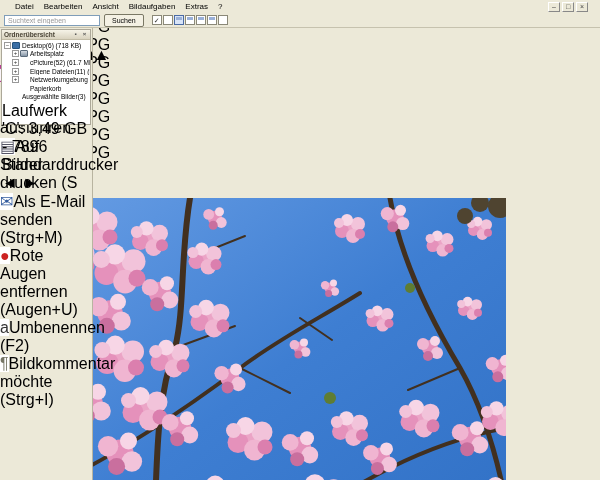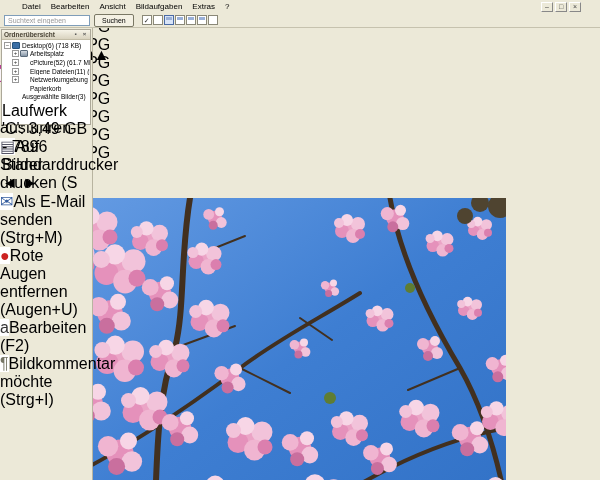--- a/index.html
+++ b/index.html
@@ -3,30 +3,30 @@
 <meta charset="utf-8">
 <style>
   html,body{margin:0;padding:0}
   body{width:600px;height:480px;position:relative;overflow:hidden;
        font-family:"Liberation Sans",sans-serif;background:#ece9d8;color:#000;
        -webkit-font-smoothing:none}
   *{box-sizing:border-box}
 
   
   .menubar{position:absolute;left:0;top:0;right:0;height:13px;display:flex;align-items:center;
-           font-size:8px;padding:0 17px;background:#ece9d8}
+           font-size:8px;padding:0 10px;background:#ece9d8}
   .menu-item{padding:1px 5px;cursor:default}
   .win-controls{margin-left:auto;display:flex;gap:2px;padding-right:2px}
   .win-btn{width:12px;height:10px;font-size:7px;line-height:8px;text-align:center;
            background:#ece9d8;border:1px solid;border-color:#fff #888 #888 #fff;color:#444}
 
   
   .toolbar{position:absolute;left:0;top:13px;right:0;height:15px;display:flex;align-items:center;
            gap:4px;padding:0 4px;background:#ece9d8;border-bottom:1px solid #c6c2ae}
-  .search-input{width:86px;height:11px;font-size:7px;border:1px solid #7f9db9;padding:0 3px;
+  .search-input{width:96px;height:11px;font-size:7px;border:1px solid #7f9db9;padding:0 3px;
                 font-family:"Liberation Sans",sans-serif;color:#555}
   .search-input::placeholder{color:#999}
   .search-btn{height:13px;font-size:7px;padding:0 7px;background:#f4f1e4;
               border:1px solid #7a7865;border-radius:2px;font-family:"Liberation Sans",sans-serif}
   .tgl{width:10px;height:10px;border:1px solid #8a8878;background:#fff;display:inline-block;
        position:relative;font-size:7px;line-height:9px;text-align:center;color:#333}
   .tgl.pressed{background:#d8e4f8;border-color:#4a6aa4}
   .tgl-group{display:flex;gap:1px;margin-left:4px}
   .tgl .bar{position:absolute;left:1px;right:1px;top:1px;height:3px;background:#9ab0d8}
 
@@ -213,21 +213,21 @@
   </div>
 
   <div class="tasks-panel">
     <div class="tasks-title">Ich möchte:</div>
     <div id="task-groups">
         <div class="group-hdr"><span>Bildaufgaben</span><span class="car">▲</span></div>
         <div class="task-item"><span class="task-ico" style="background: rgb(180, 63, 147); color: rgb(255, 255, 255);">▶</span><span>Aktion für markierte Bilder ausführen</span></div>
         <div class="task-item"><span class="task-ico" style="background: rgb(255, 255, 255); color: rgb(85, 85, 102);">▤</span><span>Auf Standarddrucker drucken (S</span></div>
         <div class="task-item"><span class="task-ico" style="background: rgb(255, 255, 255); color: rgb(51, 92, 158);">✉</span><span>Als E-Mail senden (Strg+M)</span></div>
         <div class="task-item"><span class="task-ico" style="background: rgb(255, 255, 255); color: rgb(204, 34, 34);">●</span><span>Rote Augen entfernen (Augen+U)</span></div>
-        <div class="task-item"><span class="task-ico" style="background: rgb(255, 255, 255); color: rgb(51, 51, 51);">a</span><span>Bearbeiten (F2)</span></div>
+        <div class="task-item"><span class="task-ico" style="background: rgb(255, 255, 255); color: rgb(51, 51, 51);">a</span><span>Umbenennen (F2)</span></div>
         <div class="task-item"><span class="task-ico" style="background: rgb(255, 255, 255); color: rgb(119, 119, 102);">¶</span><span>Bildkommentar möchte (Strg+I)</span></div>
       </div>
 
   </div>
 </div>
 
 <div class="main">
   <div class="filmstrip" id="filmstrip">
       <div class="thumb">
         <div class="thumb-img t0"><span class="thumb-cb"></span></div>

